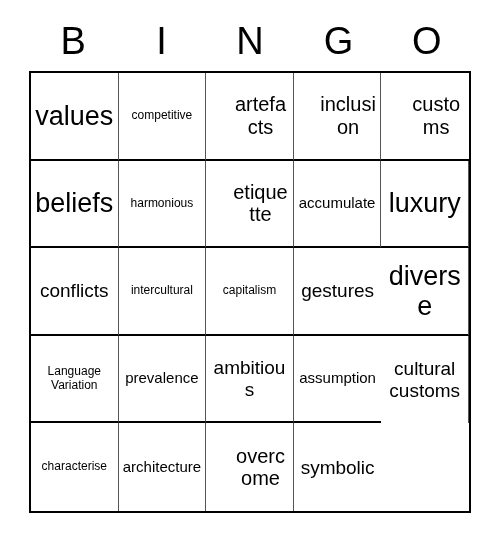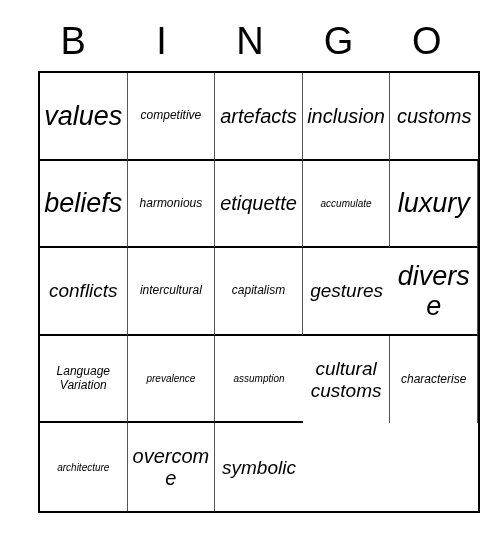--- a/index.html
+++ b/index.html
@@ -38,34 +38,33 @@
     font-size: 38px;
     line-height: 1;
     font-weight: 400;
     letter-spacing: 0;
     color: #000000;
     user-select: none;
   }
   
   #grid {
     position: absolute;
-    left: 38px;
+    left: 29px;
     top: 71px;
     width: 442px;
     height: 442px;
     box-sizing: border-box;
     border-top: 2px solid #000000;
     border-bottom: 2px solid #000000;
     border-left: 2px solid #000000;
     border-right: 2px solid #000000;
     display: grid;
     grid-template-columns: repeat(5, 1fr);
     grid-template-rows: repeat(5, 1fr);
     background: #ffffff;
-    font-style: italic;
   }
   .cell {
     box-sizing: border-box;
     border-right: 1.5px solid #555555;
     border-bottom: 2px solid #000000;
     display: flex;
     align-items: center;
     justify-content: center;
     padding: 2px 3px;
     overflow: hidden;
@@ -77,23 +76,23 @@
     display: block;
     text-align: center;
     line-height: 1.12;
     color: #000000;
     white-space: pre-line;
     word-break: break-word;
   }
   
   .fs-xxl { font-size: 27px; }
   .fs-xl  { font-size: 19px; }
-  .fs-lg  { font-size: 20px; }
+  .fs-lg  { font-size: 20px; margin-left: 22px; }
   .fs-md  { font-size: 12px; }
-  .fs-sm  { font-size: 10px; }
+  .fs-sm  { font-size: 15px; }
   .fs-xs  { font-size: 12px; }
 </style>
 </head>
 <body>
 
 <div id="bingo-card">
 
   <div id="header-row">
     <div class="header-letter">B</div>
     <div class="header-letter">I</div>
@@ -152,20 +151,23 @@
     <div class="cell">
         <span class="cell-text fs-xxl">diverse</span>
       </div>
     <div class="cell">
         <span class="cell-text fs-md">Language
 Variation</span>
       </div>
     <div class="cell">
         <span class="cell-text fs-sm">prevalence</span>
       </div>
+    <div class="cell">
+        <span class="cell-text fs-xl">ambitious</span>
+      </div>
     <div class="cell col-last">
         <span class="cell-text fs-sm">assumption</span>
       </div>
 
     <div class="cell row-last">
         <span class="cell-text fs-xl">cultural
 customs</span>
       </div>
     <div class="cell row-last">
         <span class="cell-text fs-xs">characterise</span>

